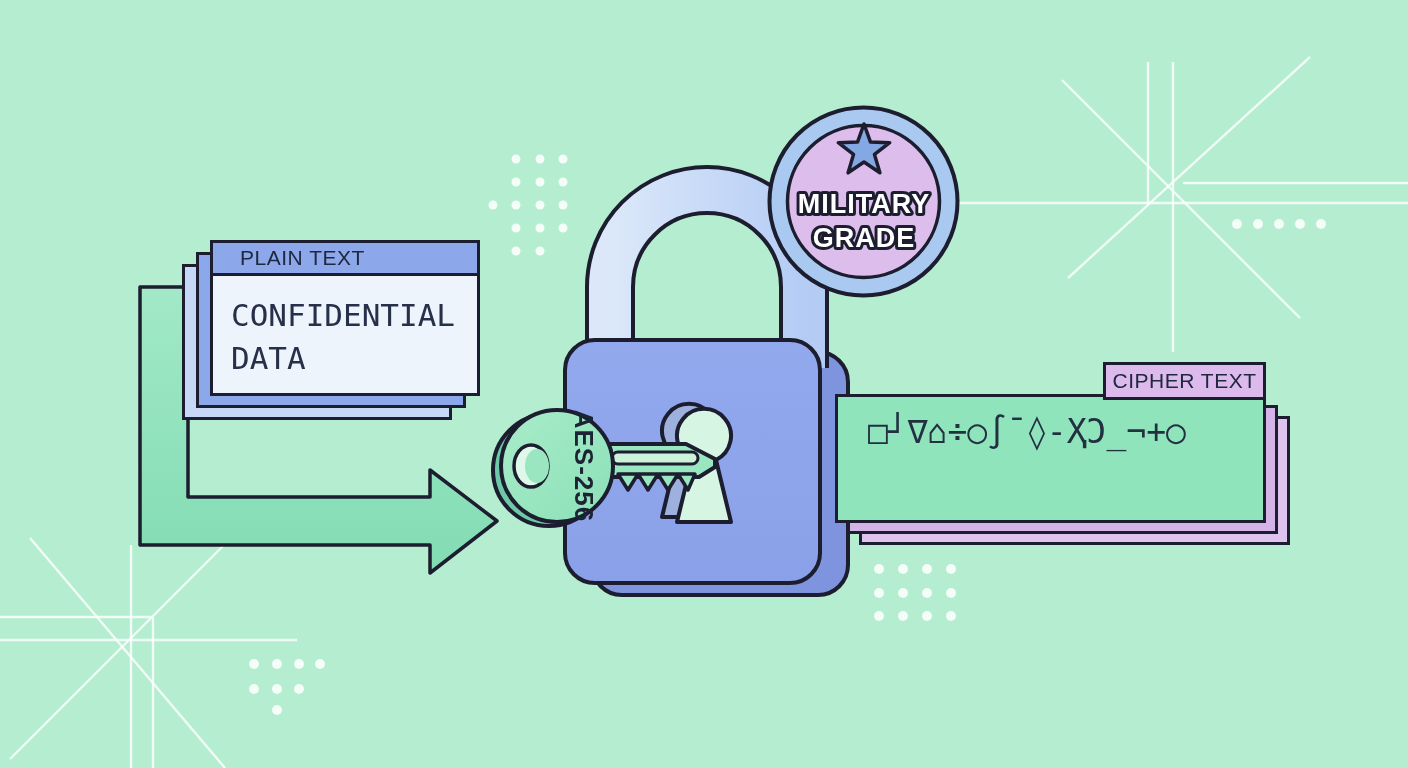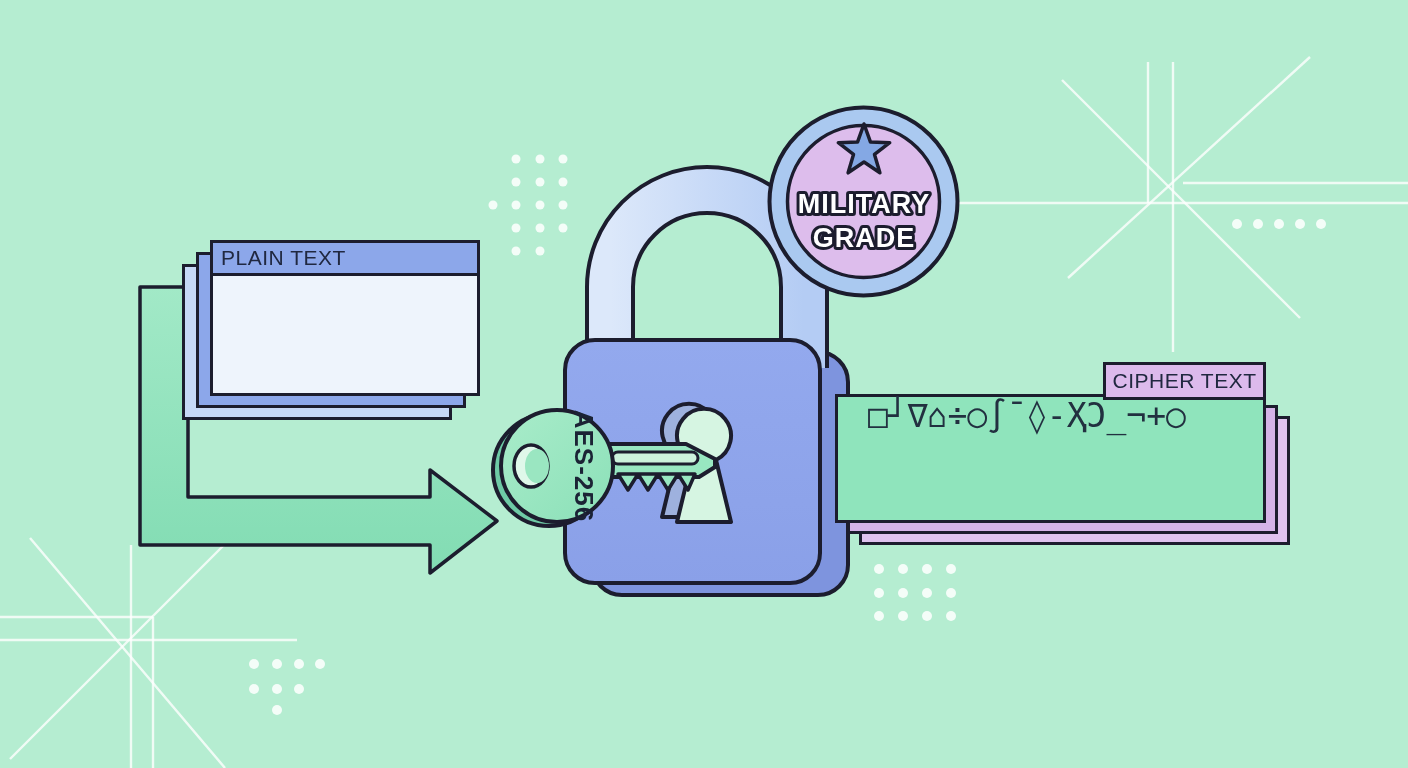--- a/index.html
+++ b/index.html
@@ -10,38 +10,38 @@
   }
   .art{position:absolute;left:0;top:0;z-index:1;}
   .card{position:absolute;box-sizing:border-box;border:3px solid var(--ink,#1c1d2e);z-index:2;}
   
   .plain-l3{left:182px;top:264px;width:270px;height:156px;background:var(--stackblue,#c6d8f6);}
   .plain-l2{left:196px;top:252px;width:270px;height:156px;background:var(--bluemid,#8ca7ea);}
   .plain-main{left:210px;top:240px;width:270px;height:156px;background:var(--cardbody,#eef4fc);}
   .plain-header{
     box-sizing:border-box;height:33px;background:var(--bluemid,#8ca7ea);
     border-bottom:3px solid var(--ink,#1c1d2e);
-    display:flex;align-items:center;padding-left:8px;
+    display:flex;align-items:center;padding-left:27px;
     font-size:21px;letter-spacing:.5px;color:#202840;font-weight:500;
   }
   .plain-body{
     padding:18px 0 0 18px;font-family:"DejaVu Sans Mono",monospace;
     font-size:31px;line-height:1.4;color:#273049;white-space:pre-line;
   }
   
   .cipher-l2{left:859px;top:416px;width:431px;height:129px;background:var(--lavlight,#dfc3ef);}
   .cipher-l1{left:847px;top:405px;width:431px;height:129px;background:var(--lav,#d4b3e7);}
   .cipher-main{left:835px;top:394px;width:431px;height:129px;background:var(--green,#8fe4bc);}
   .cipher-tab{
     left:1103px;top:362px;width:163px;height:38px;background:var(--lavtab,#dcbaec);
     display:flex;align-items:center;justify-content:center;
     font-size:21px;letter-spacing:.5px;color:#202840;font-weight:500;z-index:3;
   }
   .cipher-body{
-    padding:0 0 0 30px;font-family:"DejaVu Sans Mono",monospace;
+    padding:16px 0 0 30px;font-family:"DejaVu Sans Mono",monospace;
     font-size:33px;line-height:1.16;color:#223040;
   }
   .badge-text{
     font-family:"Liberation Sans",sans-serif;font-weight:bold;font-size:27px;
     letter-spacing:1px;fill:#ffffff;stroke:var(--ink,#1c1d2e);stroke-width:6px;
     paint-order:stroke;stroke-linejoin:round;text-anchor:middle;
   }
   .aes-text{
     font-family:"Liberation Sans",sans-serif;font-weight:bold;font-size:26px;
     letter-spacing:1px;fill:#1b2335;text-anchor:middle;
@@ -171,20 +171,22 @@
       <text class="badge-text" x="864" y="247">GRADE</text>
     </g>
   </svg>
 
   <div class="card plain-l3"></div>
   <div class="card plain-l2"></div>
   <div class="card plain-main">
     <div class="plain-header">
       <span>PLAIN TEXT</span>
     </div>
+    <div class="plain-body">CONFIDENTIAL
+DATA</div>
   </div>
 
   <div class="card cipher-l2"></div>
   <div class="card cipher-l1"></div>
   <div class="card cipher-main">
     <div class="cipher-body">
       <div>□┘∇⌂÷○∫¯◊-ҲƆ_¬+○</div>
     </div>
   </div>
   <div class="card cipher-tab">

